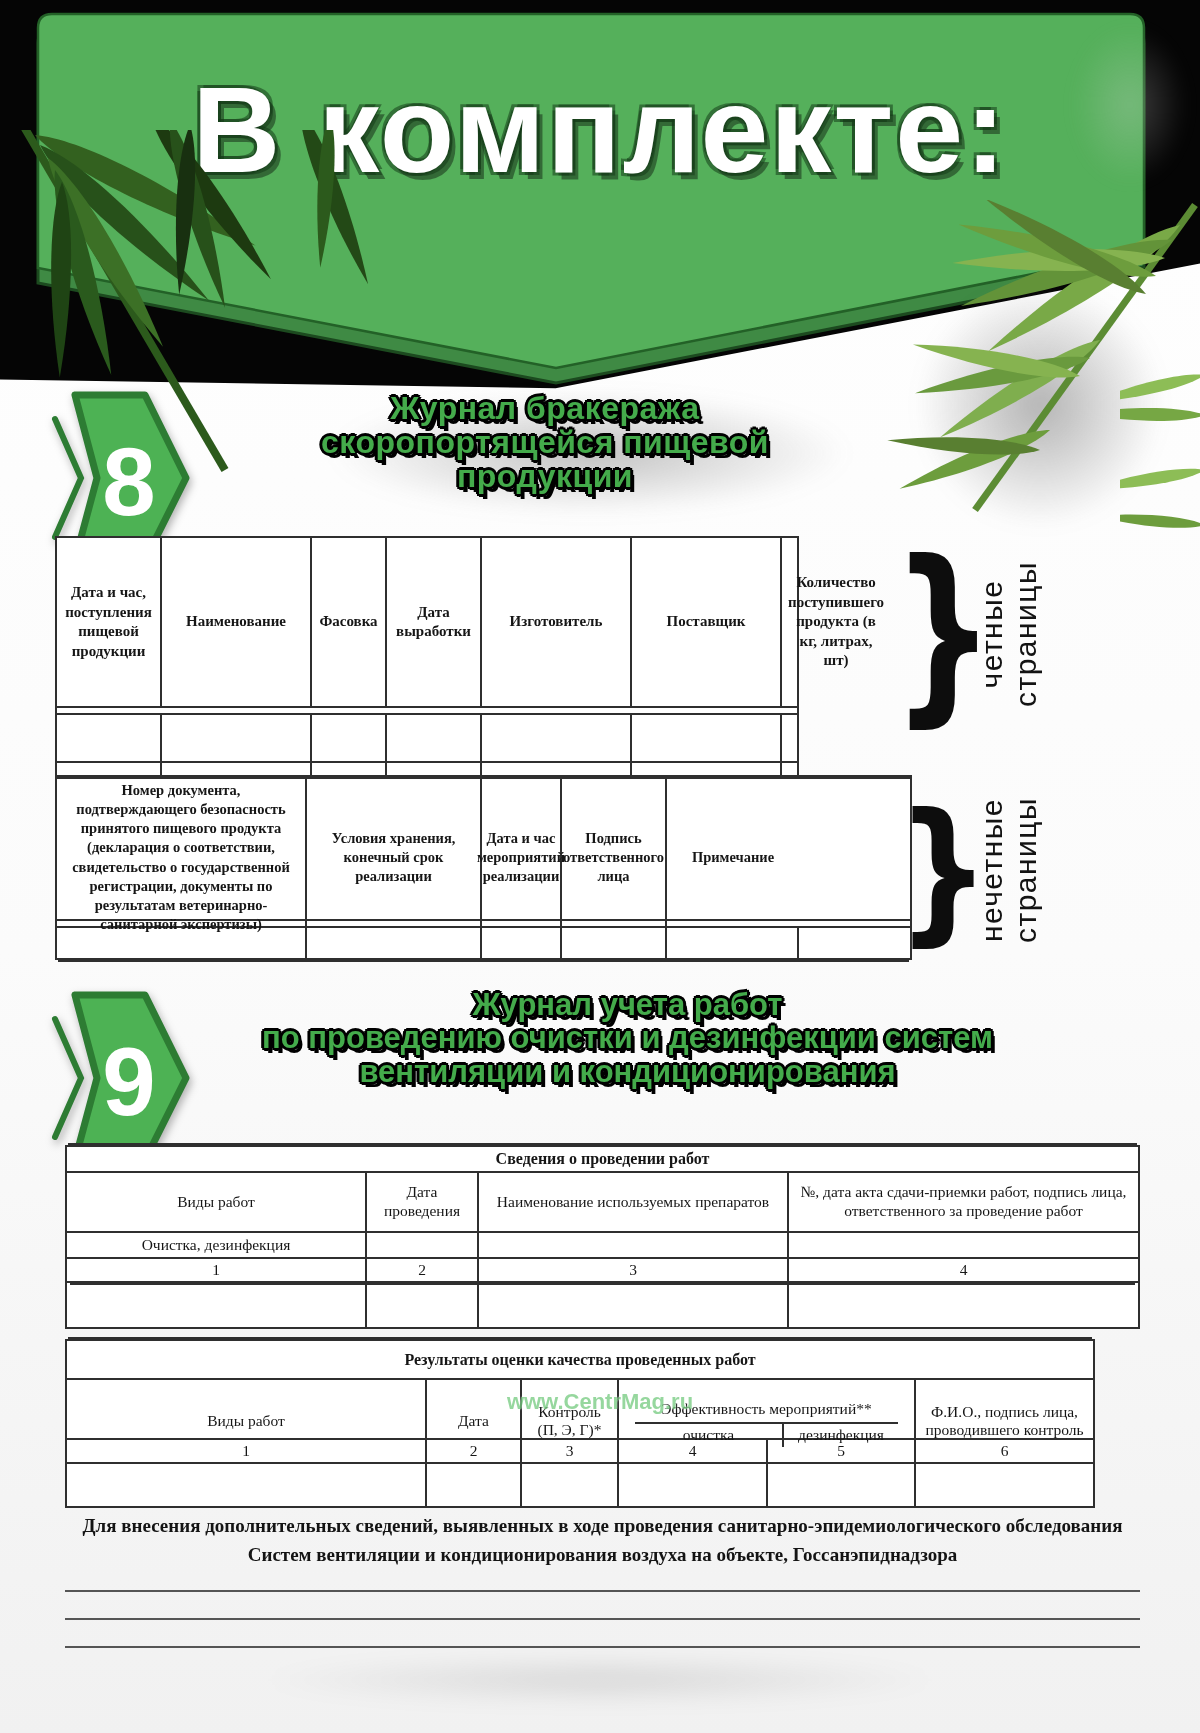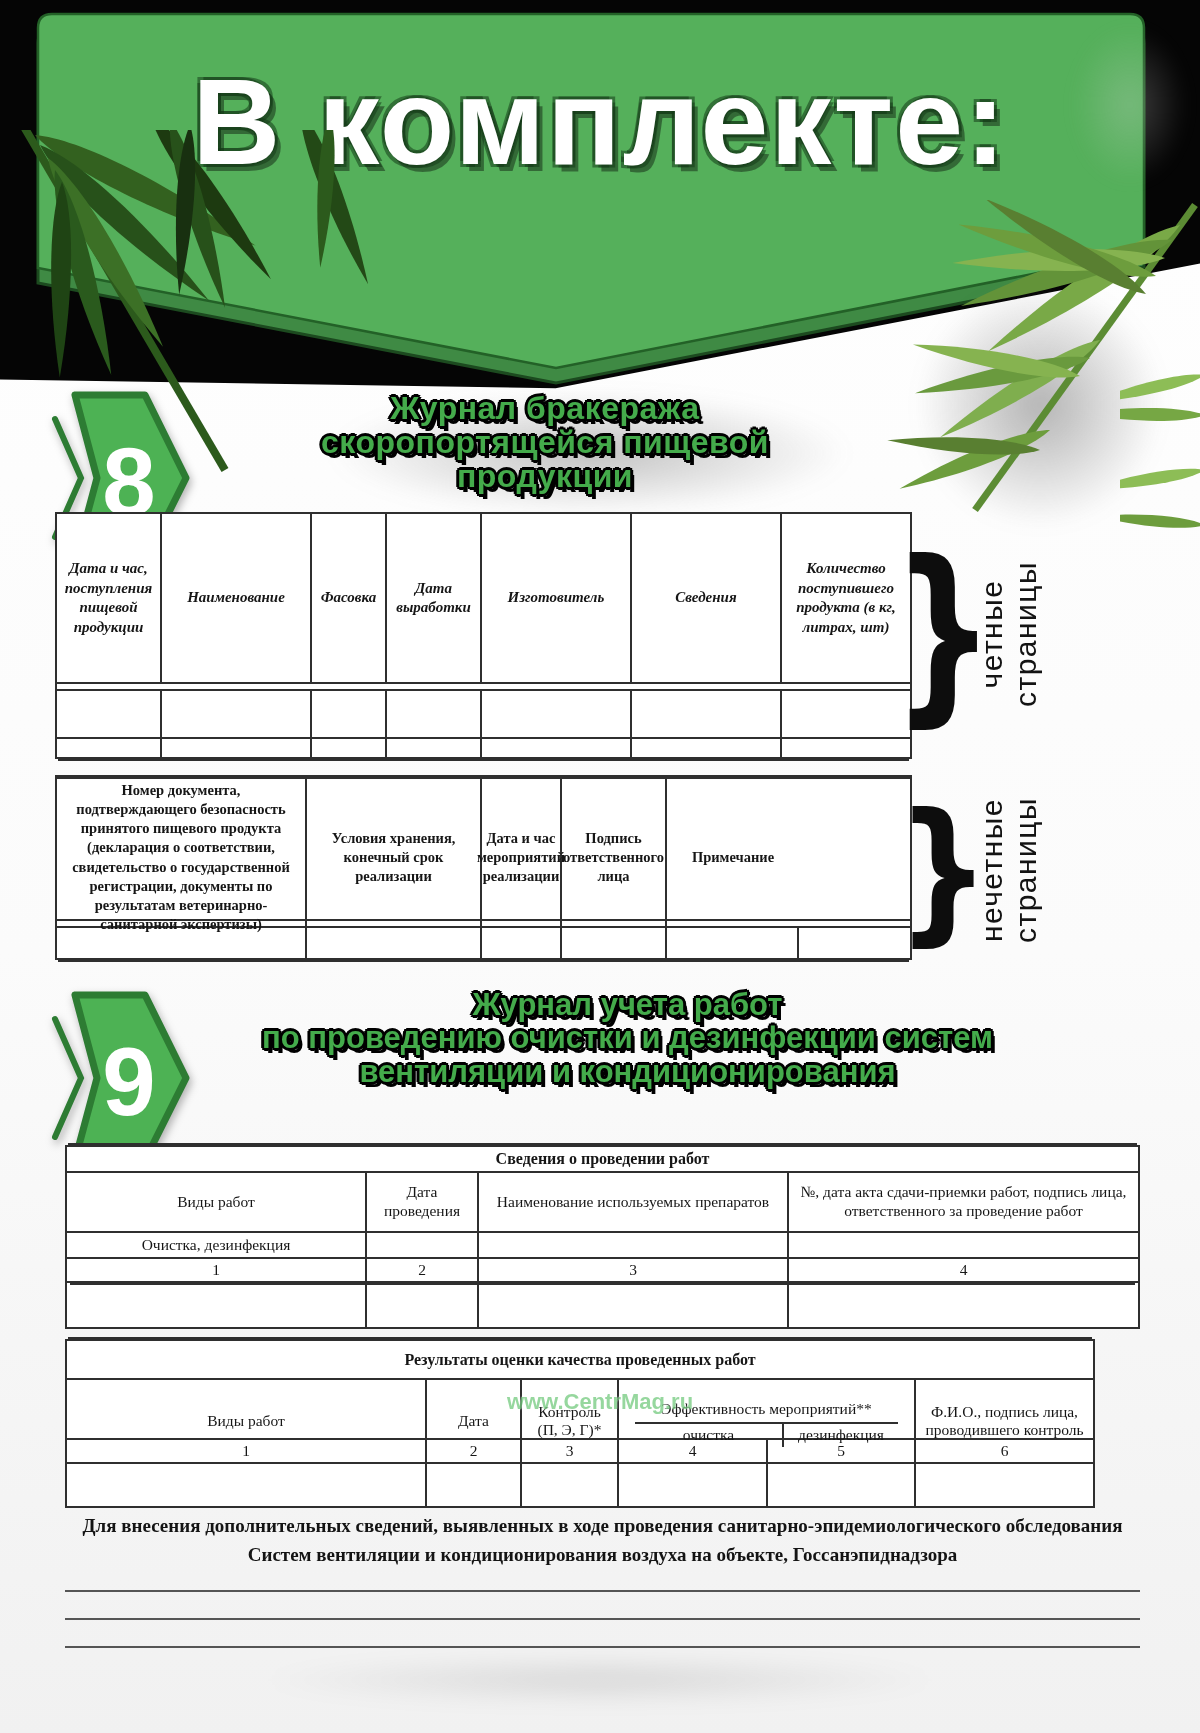--- a/index.html
+++ b/index.html
@@ -11,21 +11,21 @@
   }
   
   .black-top{
     position:absolute;left:0;top:0;width:100%;height:100%;
     background:#050505;
     clip-path:polygon(0 0,100% 0,100% 15.2%,46.3% 22.4%,0 21.9%);
   }
   
   .banner-svg{position:absolute;left:20px;top:6px;width:1160px;height:380px;}
   .banner-title{
-    position:absolute;left:20px;top:52px;width:1160px;text-align:center;
+    position:absolute;left:20px;top:60px;width:1160px;text-align:center;
     font-size:122px;font-weight:bold;color:#ffffff;letter-spacing:2px;
     text-shadow:-3px -3px 0 #13381687, 3px -3px 0 #13381687, -3px 3px 0 #13381687,
                  3px 3px 0 #13381687, 6px 7px 0 rgba(0,0,0,0.40);
   }
   
   .shadow-blob{position:absolute;pointer-events:none;filter:blur(9px);}
   .sb1{left:230px;top:368px;width:720px;height:170px;
        background:radial-gradient(closest-side,rgba(95,95,95,.38),rgba(95,95,95,0) 72%);}
   .sb2{left:870px;top:235px;width:340px;height:340px;
        background:radial-gradient(closest-side,rgba(90,90,90,.45),rgba(90,90,90,0) 72%);}
@@ -50,21 +50,21 @@
        font-family:"Liberation Serif",serif;color:#161616;}
   .r{display:grid;}
   .c{border-right:2px solid #2f2f2f;display:flex;align-items:center;justify-content:center;
      text-align:center;padding:2px 6px;}
   .c:last-child{border-right:none;}
   .bb{border-bottom:2px solid #2f2f2f;}
   .dbl{height:9px;border-top:2px solid #2f2f2f;border-bottom:2px solid #2f2f2f;}
   .dbl-bottom{box-shadow:0 5px 0 -3px #2f2f2f;}
   .dbl-top{box-shadow:0 -5px 0 -3px #2f2f2f;}
   
-  .tbl1{left:55px;top:512px;width:857px;font-style:italic;}
+  .tbl1{left:55px;top:536px;width:744px;}
   .g1{grid-template-columns:105px 150px 75px 95px 150px 150px 1fr;}
   .tbl1 .c{font-weight:bold;font-size:15px;line-height:1.3;}
   
   .tbl2{left:55px;top:775px;width:857px;border-top:4px solid #2f2f2f;}
   .g2{grid-template-columns:250px 175px 80px 105px 132px 1fr;}
   .tbl2 .c{font-weight:bold;font-size:14.5px;line-height:1.32;}
   
   .brace{position:absolute;color:#0d0d0d;font-family:"DejaVu Sans",sans-serif;font-weight:bold;
          display:flex;align-items:center;justify-content:center;}
   .brace1{left:906px;top:510px;width:74px;height:244px;font-size:130px;}
@@ -166,21 +166,21 @@
     <div>продукции</div>
   </div>
 
   <div class="tbl tbl1 dbl-bottom">
     <div class="r g1" style="height:168px">
       <div class="c">Дата и час, поступления пищевой продукции</div>
       <div class="c">Наименование</div>
       <div class="c">Фасовка</div>
       <div class="c">Дата выработки</div>
       <div class="c">Изготовитель</div>
-      <div class="c">Сведения</div>
+      <div class="c">Поставщик</div>
       <div class="c">Количество поступившего продукта (в кг, литрах, шт)</div>
     </div>
     <div class="dbl"></div>
     <div class="r g1 bb" style="height:48px">
       <div class="c"></div>
         <div class="c"></div>
         <div class="c"></div>
         <div class="c"></div>
         <div class="c"></div>
         <div class="c"></div>

